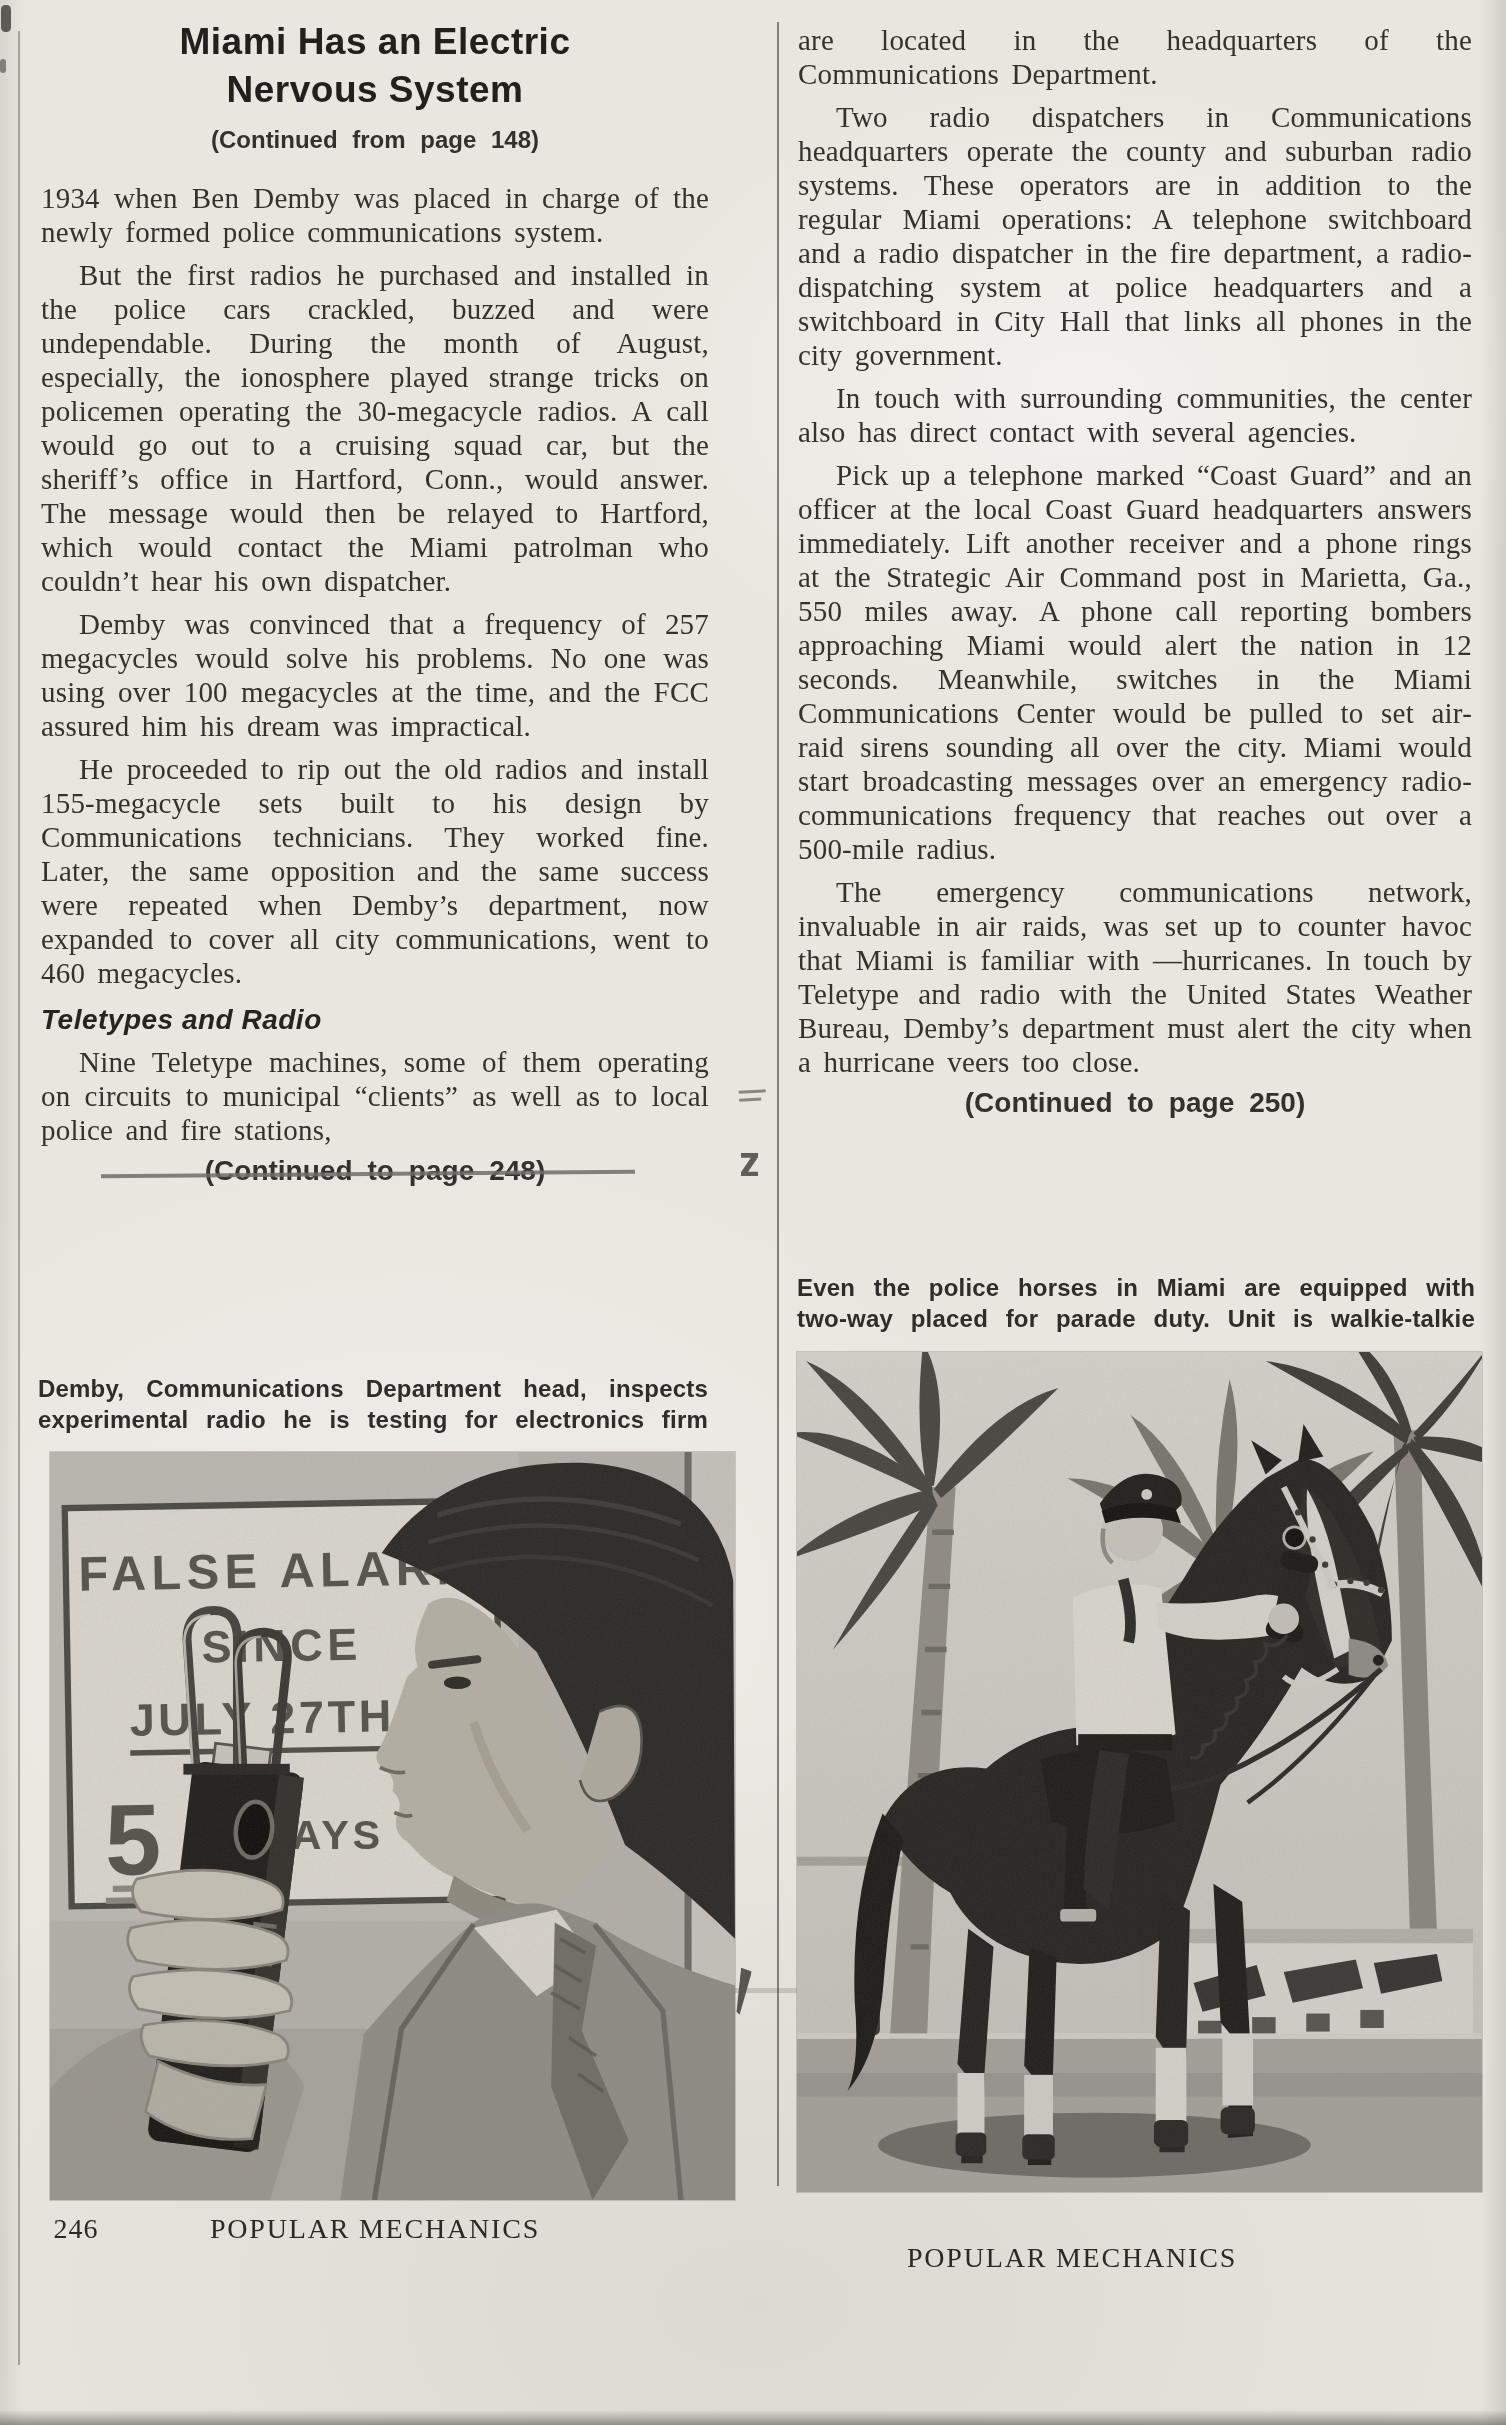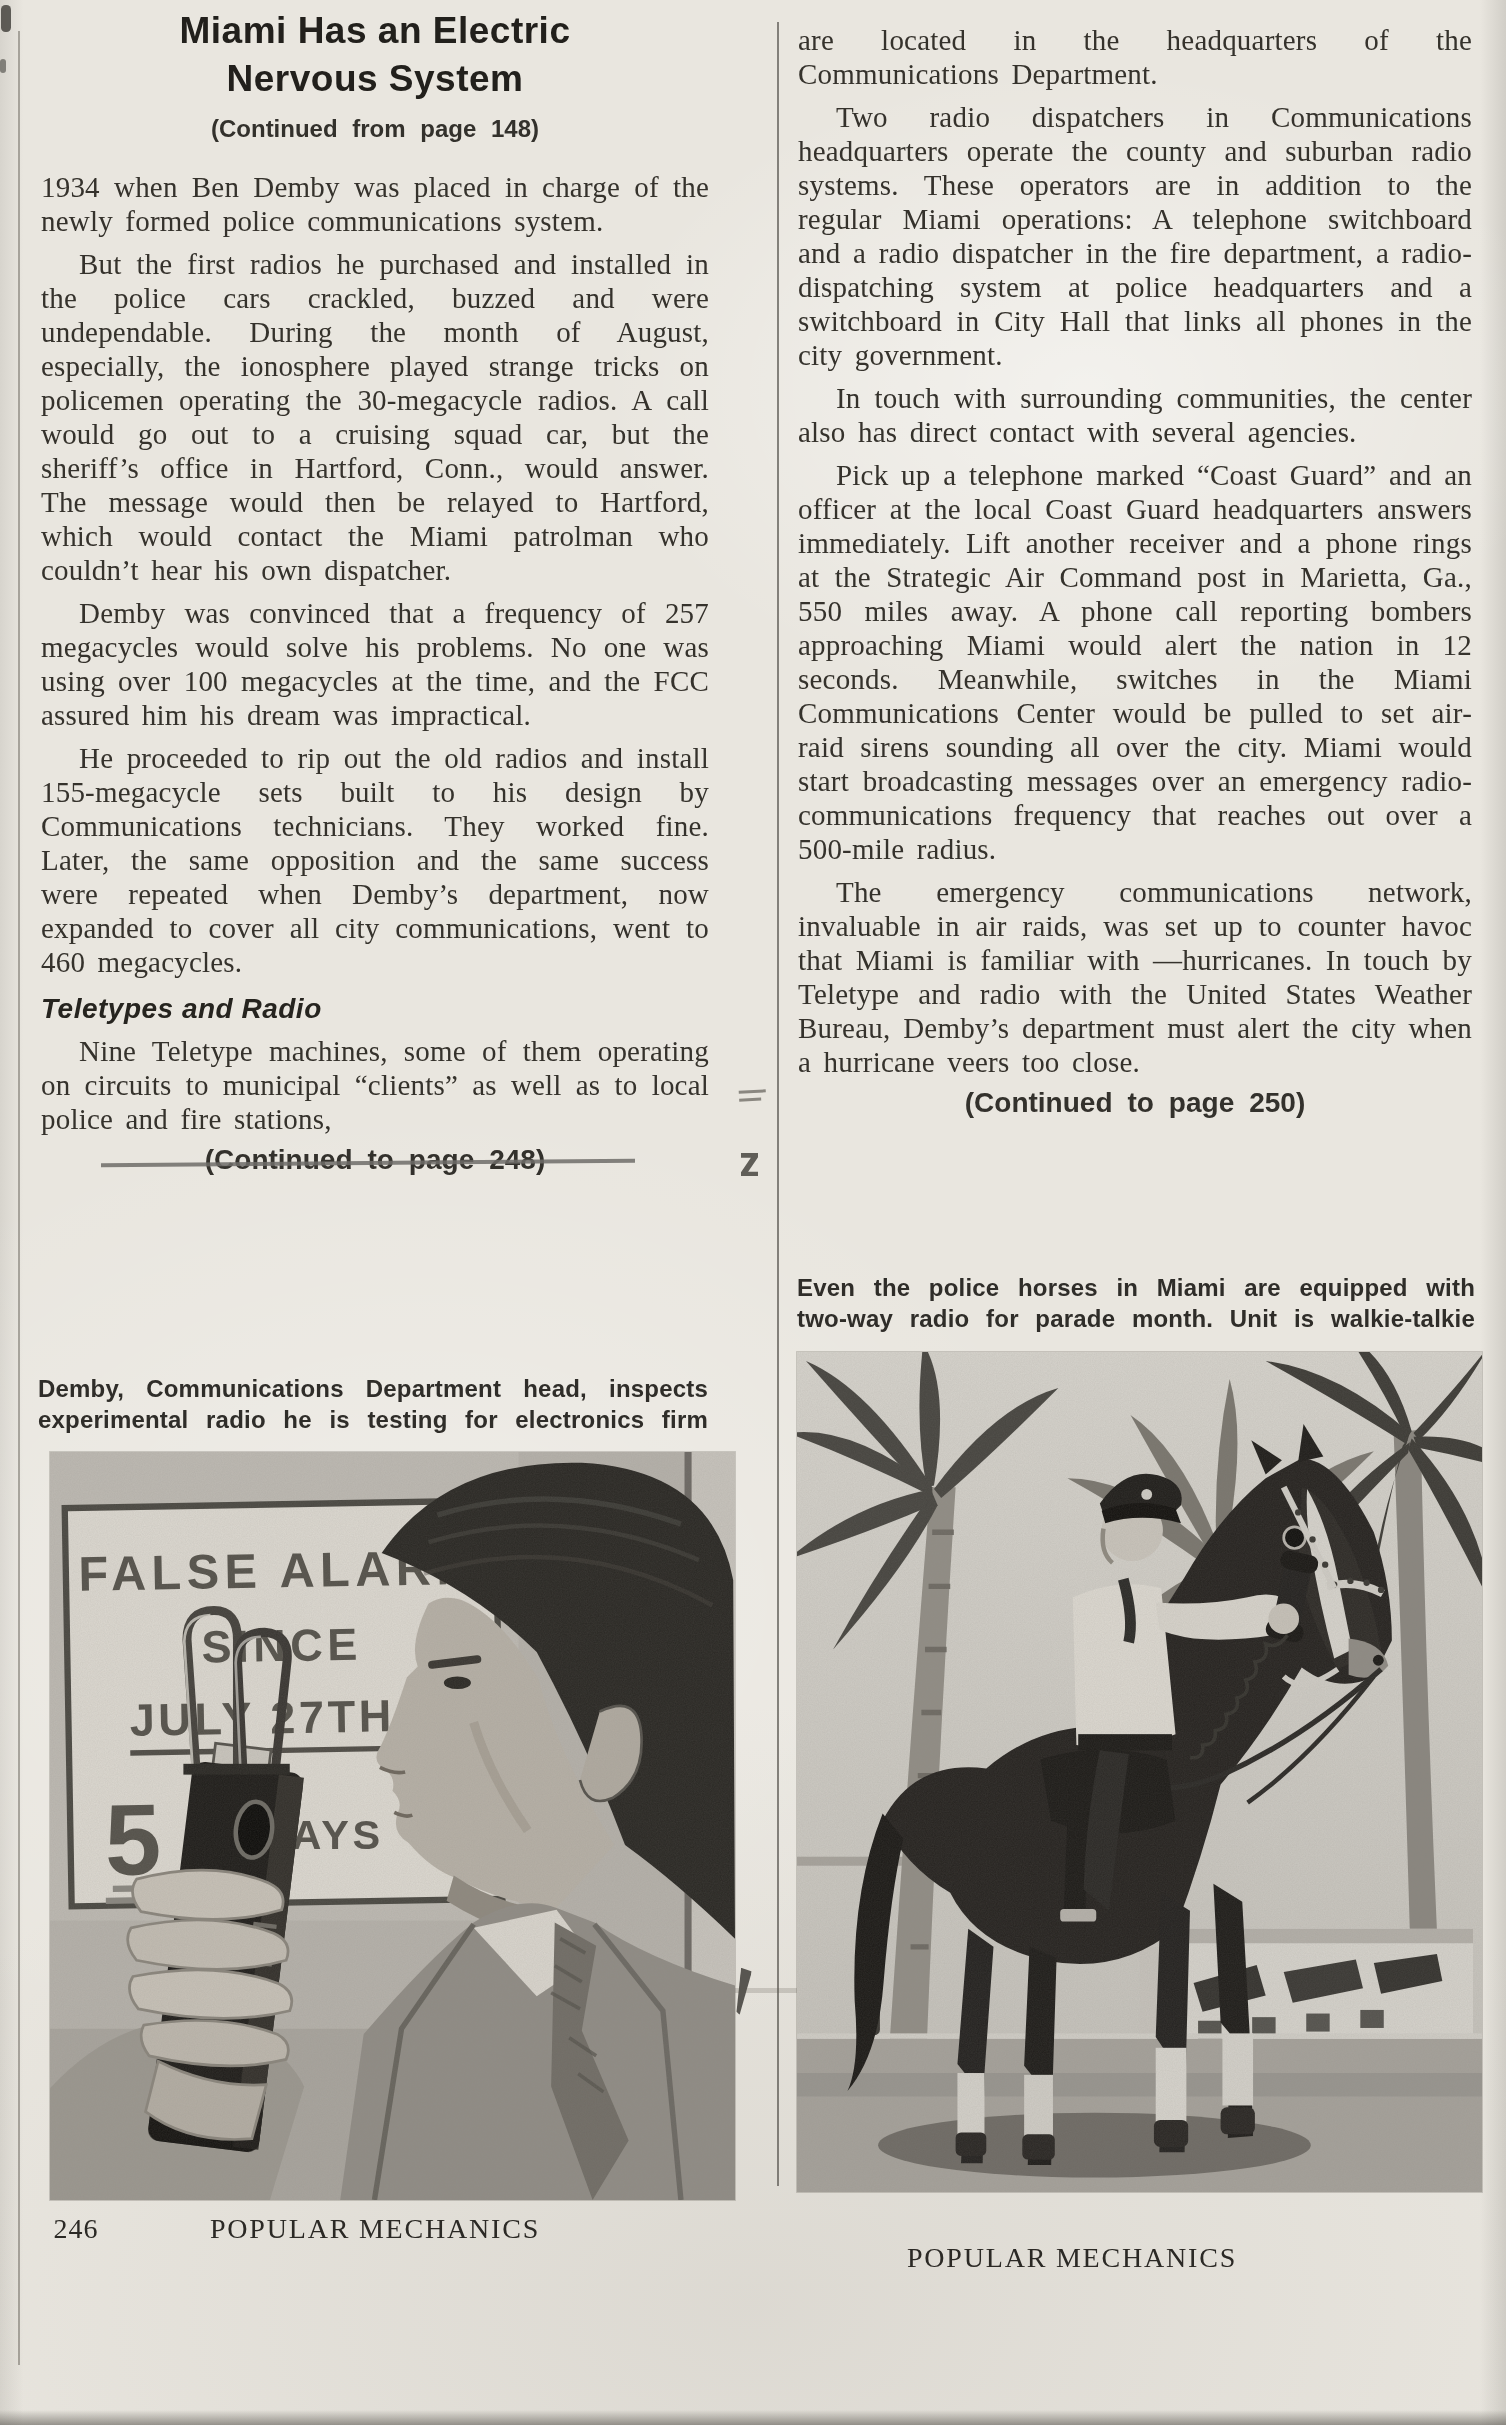--- a/index.html
+++ b/index.html
@@ -25,21 +25,21 @@
   .art-equals::before,.art-equals::after{content:"";position:absolute;left:0;width:27px;height:2.7px;background:#8a8780;}
   .art-equals::before{top:0}.art-equals::after{top:8px;width:21.6px;}
   .art-z{position:absolute;left:741px;top:1153px;width:17px;height:23.4px;background:#514f49;opacity:.9;
     clip-path:polygon(0 0,100% 0,100% 18%,42% 80%,100% 80%,100% 100%,0 100%,0 82%,58% 20%,0 20%);}
   .art-wedge{position:absolute;left:735px;top:1968px;width:14.4px;height:47px;background:#3f3d38;opacity:.85;
     clip-path:polygon(22% 0,100% 5%,52% 100%,28% 94%);transform:rotate(7deg);}
   .art-scuff{position:absolute;left:710px;top:1988px;width:135px;height:5.4px;background:rgba(90,86,78,.22);border-radius:2.7px;}
 
   
   .col{position:absolute;color:#34312b;}
-  .col-left{left:41px;top:7px;width:668px;}
+  .col-left{left:41px;top:18px;width:668px;}
   .col-right{left:798px;top:10.8px;width:674px;}
 
   .title{margin:0;text-align:center;font-family:"Liberation Sans",sans-serif;font-weight:bold;
     font-size:37px;line-height:48px;letter-spacing:0.5px;color:#22201c;}
   .title span{display:block;}
   .contfrom{margin-top:11.7px;text-align:center;font-family:"Liberation Sans",sans-serif;font-weight:bold;
     font-size:24px;line-height:27px;word-spacing:8px;color:#33312c;}
   .bodytext{margin-top:28px;}
   .bodytext p{margin:0 0 9px 0;font-size:29px;line-height:34px;text-align:justify;
     text-indent:38px;word-spacing:5px;letter-spacing:0.2px;color:#35322c;}
@@ -202,21 +202,21 @@
       <p>Pick up a telephone marked “Coast Guard” and an officer at the local Coast Guard headquarters answers immediately. Lift another receiver and a phone rings at the Strategic Air Command post in Marietta, Ga., 550 miles away. A phone call reporting bombers approaching Miami would alert the nation in 12 seconds. Meanwhile, switches in the Miami Communications Center would be pulled to set air-raid sirens sounding all over the city. Miami would start broadcasting messages over an emergency radio-communications frequency that reaches out over a 500-mile radius.</p>
       <p>The emergency communications network, invaluable in air raids, was set up to counter havoc that Miami is familiar with —hurricanes. In touch by Teletype and radio with the United States Weather Bureau, Demby’s department must alert the city when a hurricane veers too close.</p>
       <div class="contto">
         <span>(Continued to page 250)</span>
       </div>
     </div>
   </div>
 
   <div class="caption caption-right">
     <div>Even the police horses in Miami are equipped with</div>
-    <div>two-way radio for parade month. Unit is walkie-talkie</div>
+    <div>two-way placed for parade duty. Unit is walkie-talkie</div>
   </div>
 
   <div class="photo photo-right">
     <svg viewBox="0 0 760 932" preserveAspectRatio="none">
       <defs>
         <filter id="grainR" x="0" y="0" width="100%" height="100%">
           <feTurbulence type="fractalNoise" baseFrequency="0.8" numOctaves="2" stitchTiles="stitch"></feTurbulence>
           <feColorMatrix type="matrix" values="0 0 0 0 0.25 0 0 0 0 0.24 0 0 0 0 0.22 0 0 0 0.35 0"></feColorMatrix>
         </filter>
         <linearGradient id="skyR" x1="0" y1="0" x2="0" y2="1">

